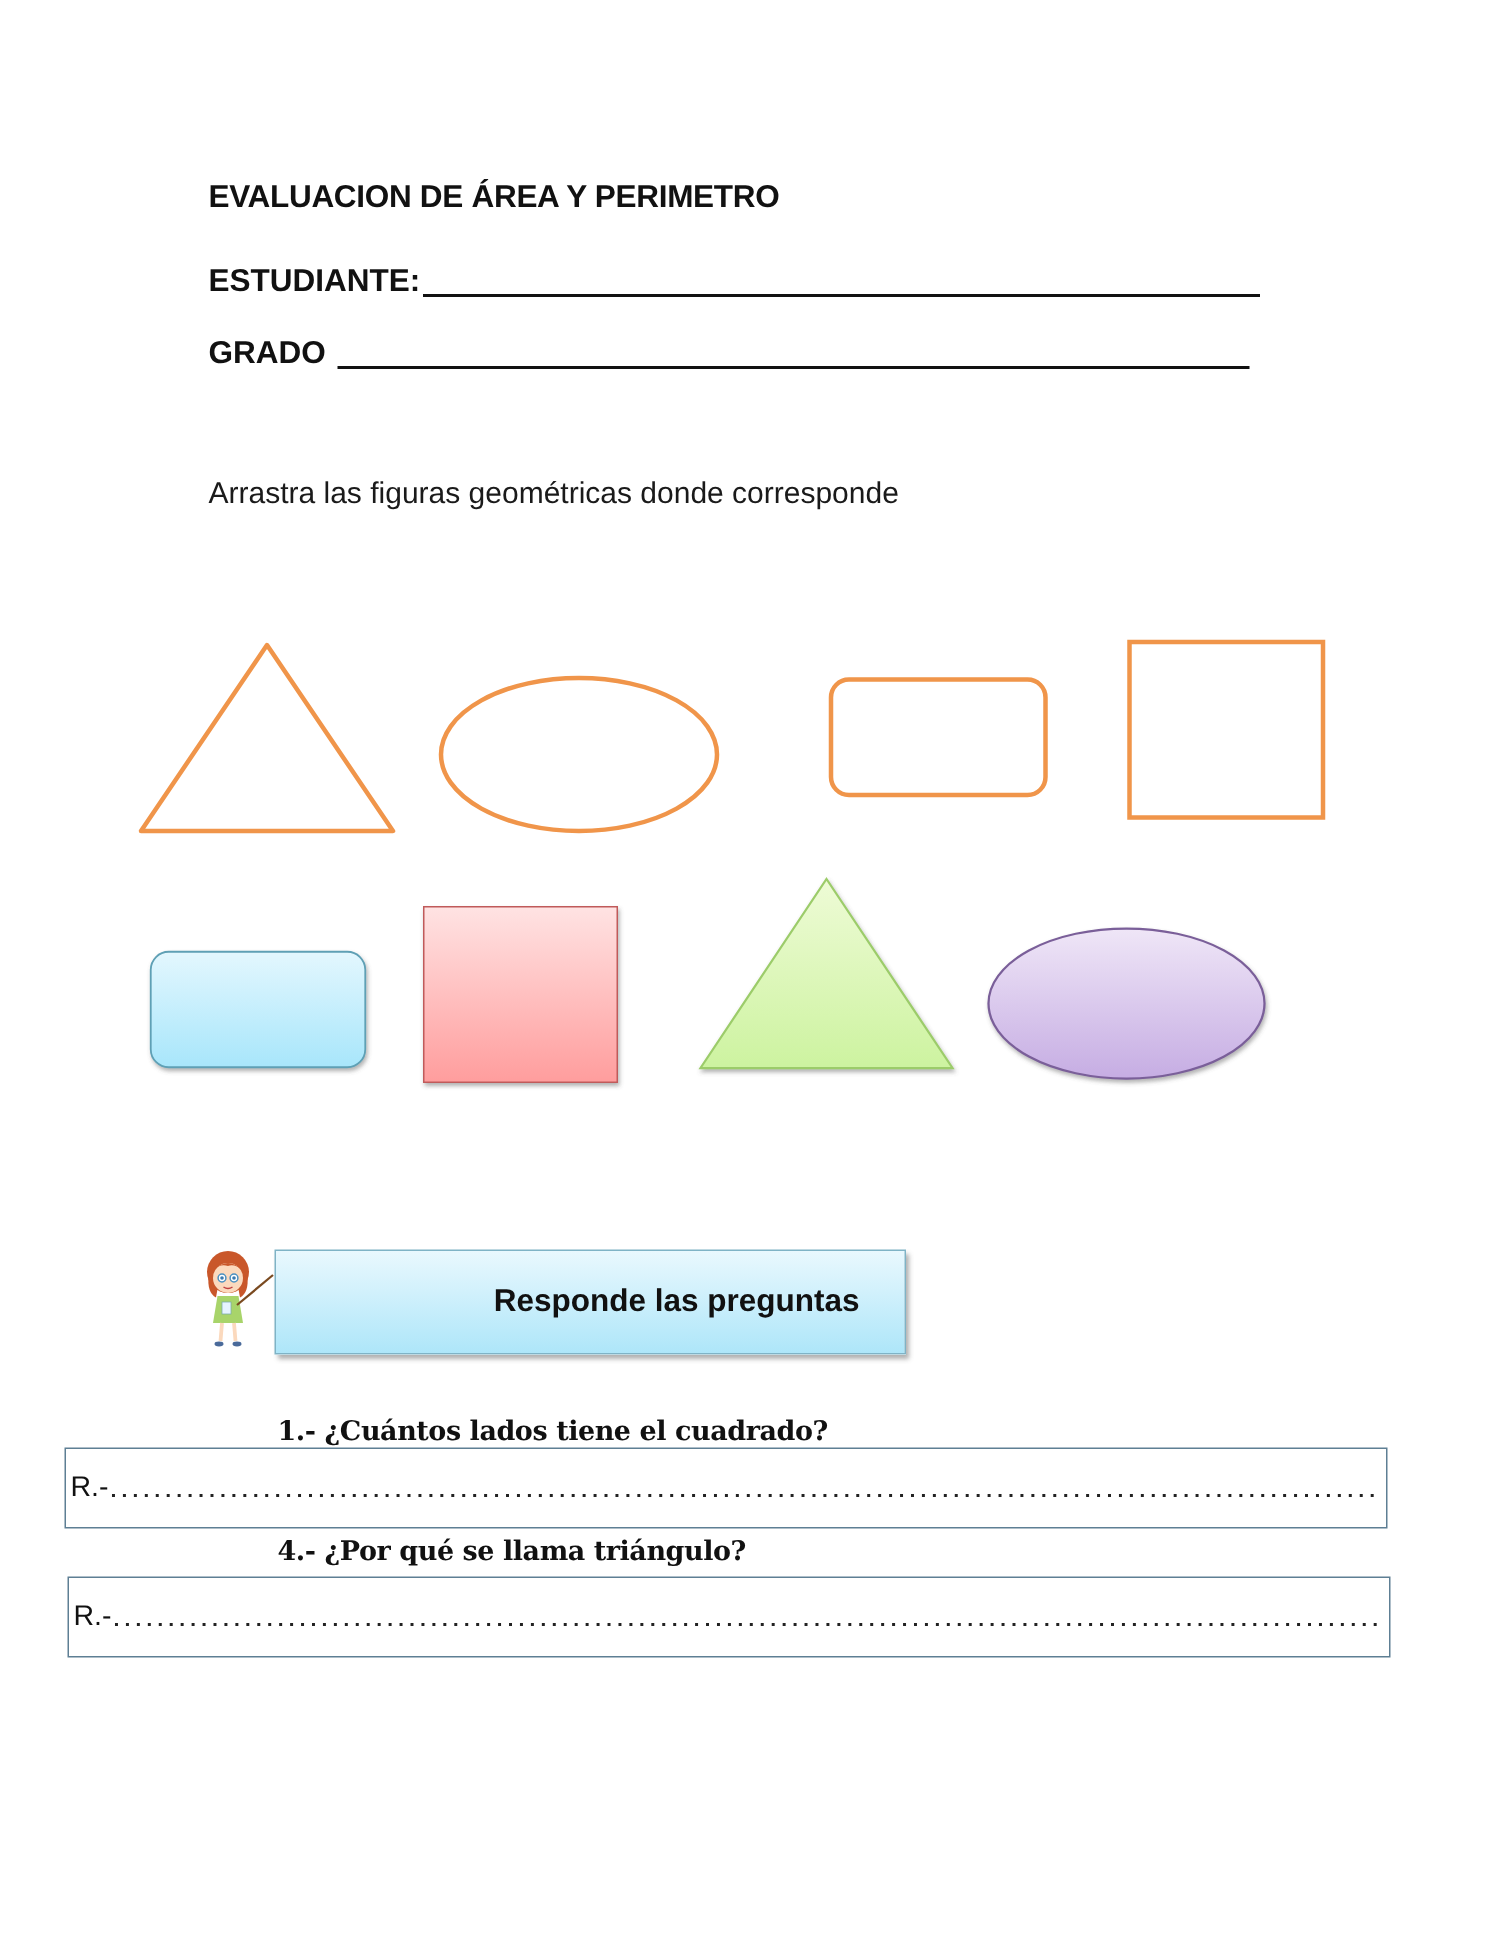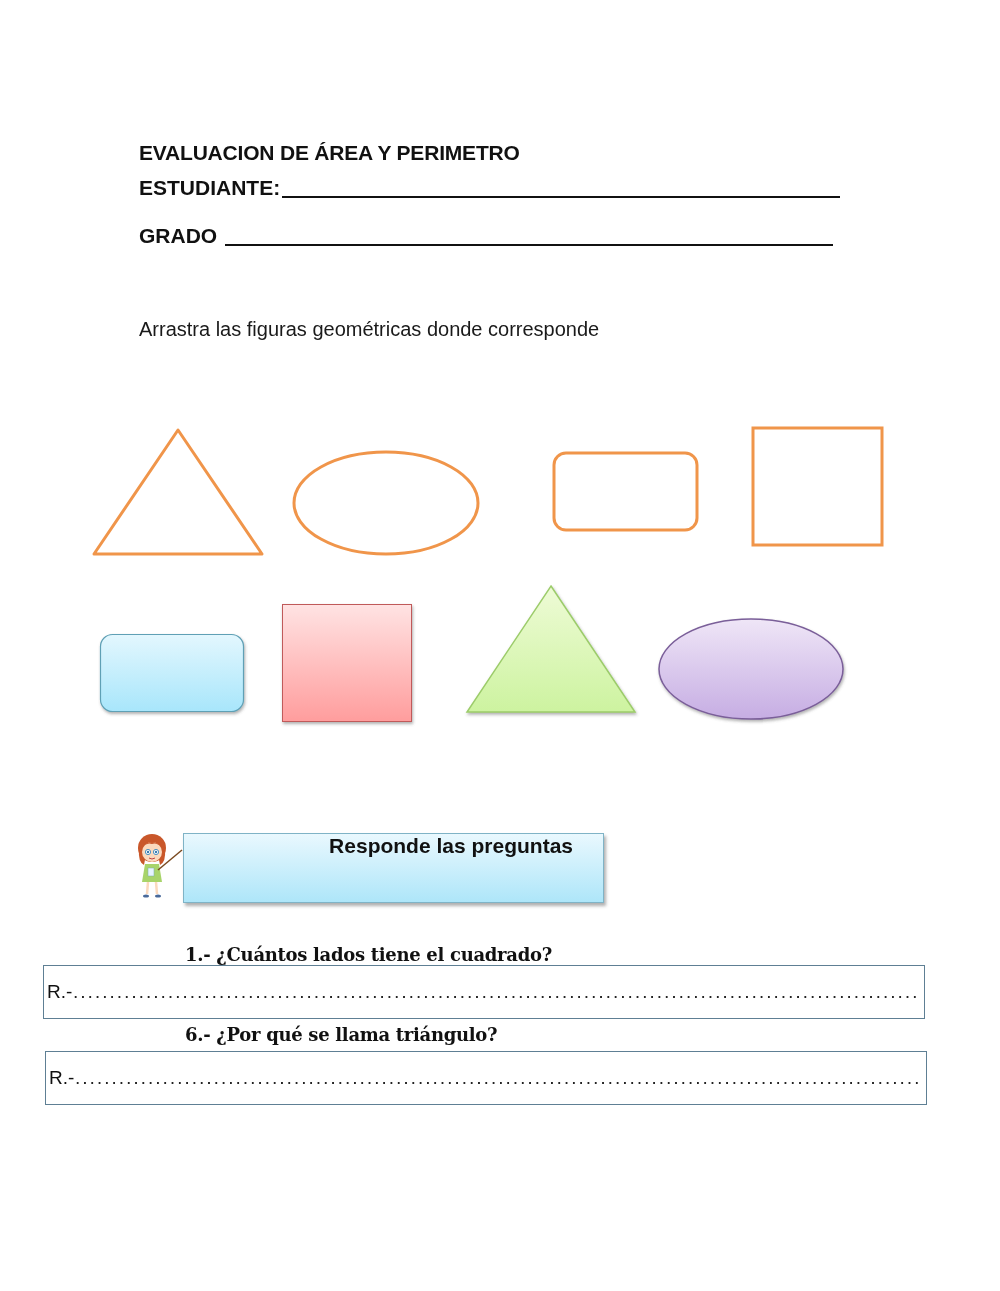--- a/index.html
+++ b/index.html
@@ -1,24 +1,24 @@
 <!DOCTYPE html>
 <html><head>
   <meta charset="utf-8">
   <style>
     html, body { margin: 0; padding: 0; background: #ffffff; }
     body { width: 1000px; height: 1291px; position: relative; overflow: hidden; font-family: "Liberation Sans", sans-serif; color: #111; }
     .abs { position: absolute; }
-    .title { left: 139px; top: 141px; font-size: 21px; font-weight: bold; white-space: nowrap; letter-spacing: -0.2px; }
+    .title { left: 139px; top: 120px; font-size: 21px; font-weight: bold; white-space: nowrap; letter-spacing: -0.2px; }
     .field-line { font-size: 21px; font-weight: bold; white-space: nowrap; display: flex; align-items: center; }
     .field-line .underline { display: inline-block; border-bottom: 2px solid #111; height: 18px; margin-left: 2px; }
     .instructions { left: 139px; top: 318px; font-size: 20px; white-space: nowrap; color: #1a1a1a; }
     .shape { position: absolute; cursor: grab; }
     .shape svg { display: block; overflow: visible; }
-    .banner { left: 183px; top: 833px; width: 421px; height: 70px; border: 1px solid #7fb3c6; background: linear-gradient(#e9f8fe, #aee6f9); box-shadow: 2px 3px 3px rgba(80,80,80,0.45); display: flex; justify-content: flex-end; padding-right: 30px; box-sizing: border-box; }
+    .banner { left: 183px; top: 833px; width: 421px; height: 70px; border: 1px solid #7fb3c6; background: linear-gradient(#e9f8fe, #aee6f9); box-shadow: 2px 3px 3px rgba(80,80,80,0.45); display: flex; align-items: center; justify-content: flex-end; padding-right: 30px; box-sizing: border-box; }
     .banner span { font-size: 21px; font-weight: bold; color: #111; }
     .teacher { left: 136px; top: 832px; width: 48px; height: 68px; }
     .question { font-family: "DejaVu Serif", serif; font-size: 18px; color: #111; white-space: nowrap; font-weight: bold; letter-spacing: -0.3px; }
     .answer-box { border: 1px solid #5e7f94; background: #ffffff; box-sizing: border-box; display: flex; align-items: center; padding-left: 3px; overflow: hidden; }
     .answer-box .prefix { font-size: 19px; white-space: nowrap; }
     .answer-box .dots { flex: 1; height: 2px; margin: 10px 4px 0 0; background-image: radial-gradient(circle, #222 1px, transparent 1.2px); background-size: 7.3px 2px; background-repeat: repeat-x; }
   </style>
 </head>
 <body>
 
@@ -141,17 +141,17 @@
 <div class="abs banner">
   <span>Responde las preguntas</span>
 </div>
 
 <div class="abs question" style="left:185px; top:944px;text-align:center;">1.- ¿Cuántos lados tiene el cuadrado?</div>
 <div class="abs answer-box" style="left:43px; top:965px; width:882px; height:54px;">
   <span class="prefix">R.-</span>
   <span class="dots"></span>
 </div>
 
-<div class="abs question" style="left:185px; top:1024px;">6.- ¿Por qué se llama triángulo?</div>
+<div class="abs question" style="left:185px; top:1024px;">4.- ¿Por qué se llama triángulo?</div>
 <div class="abs answer-box" style="left:45px; top:1051px; width:882px; height:54px;">
   <span class="prefix">R.-</span>
   <span class="dots"></span>
 </div>
 
 </body></html>

